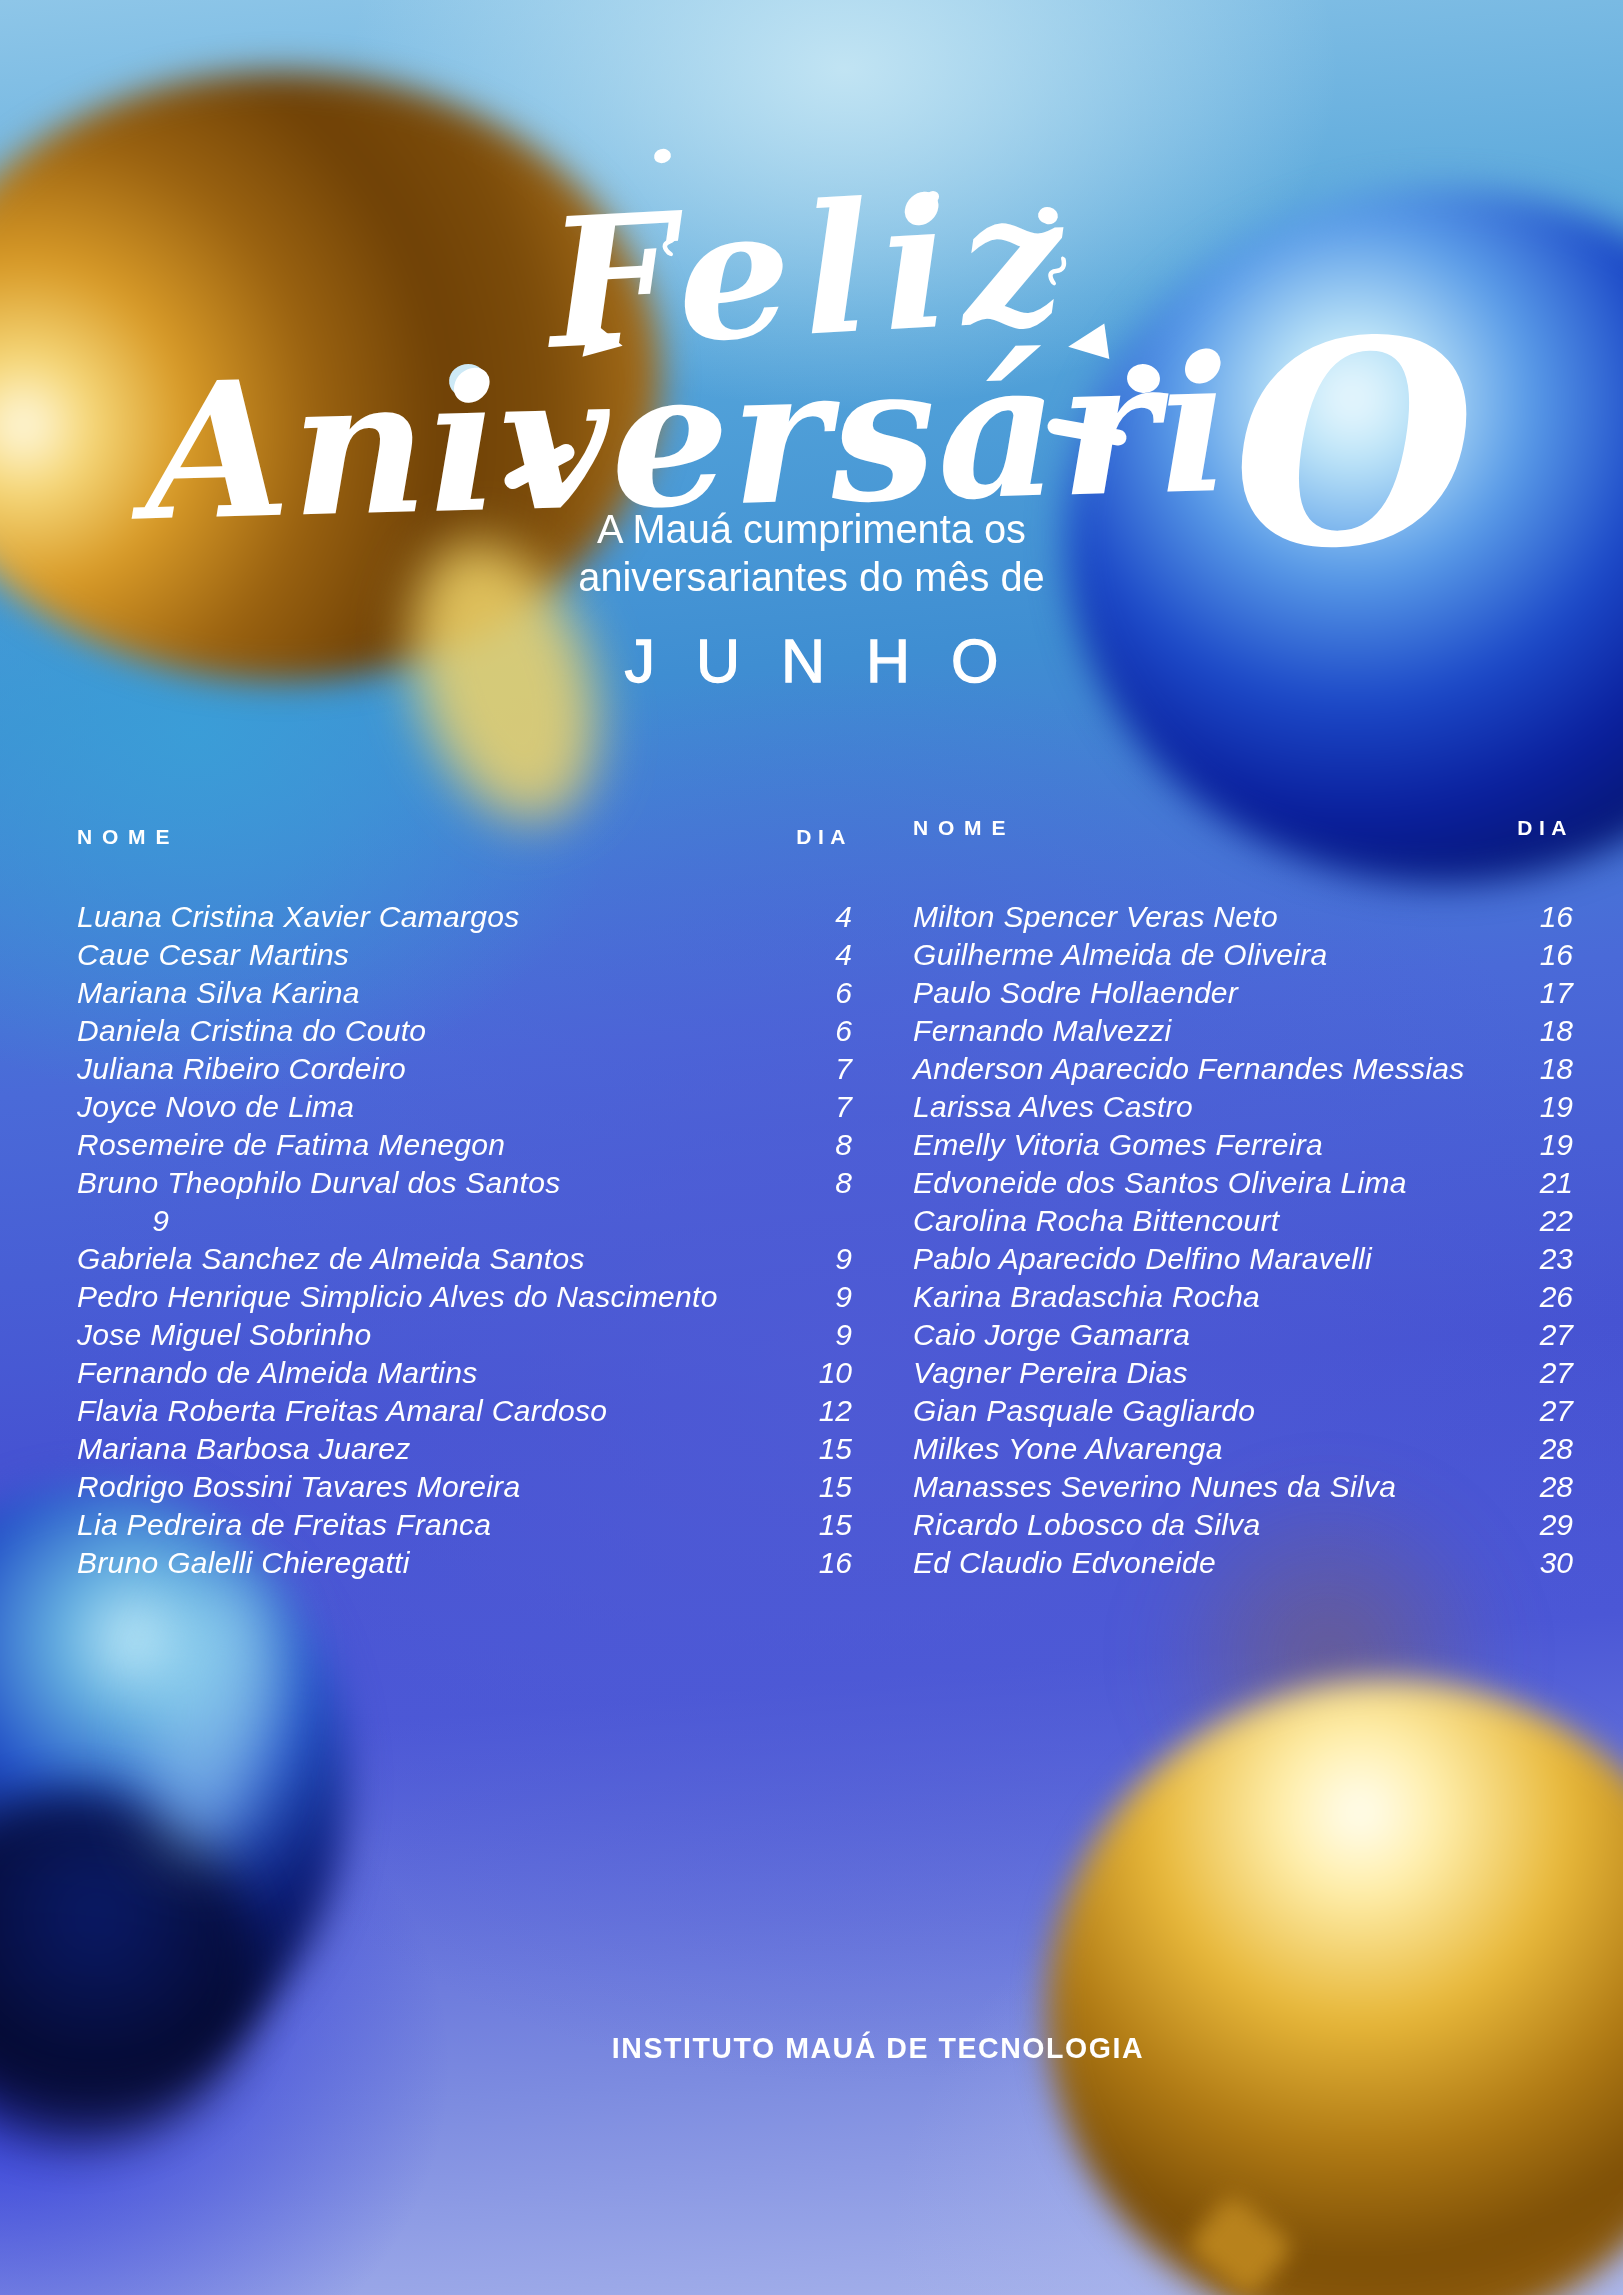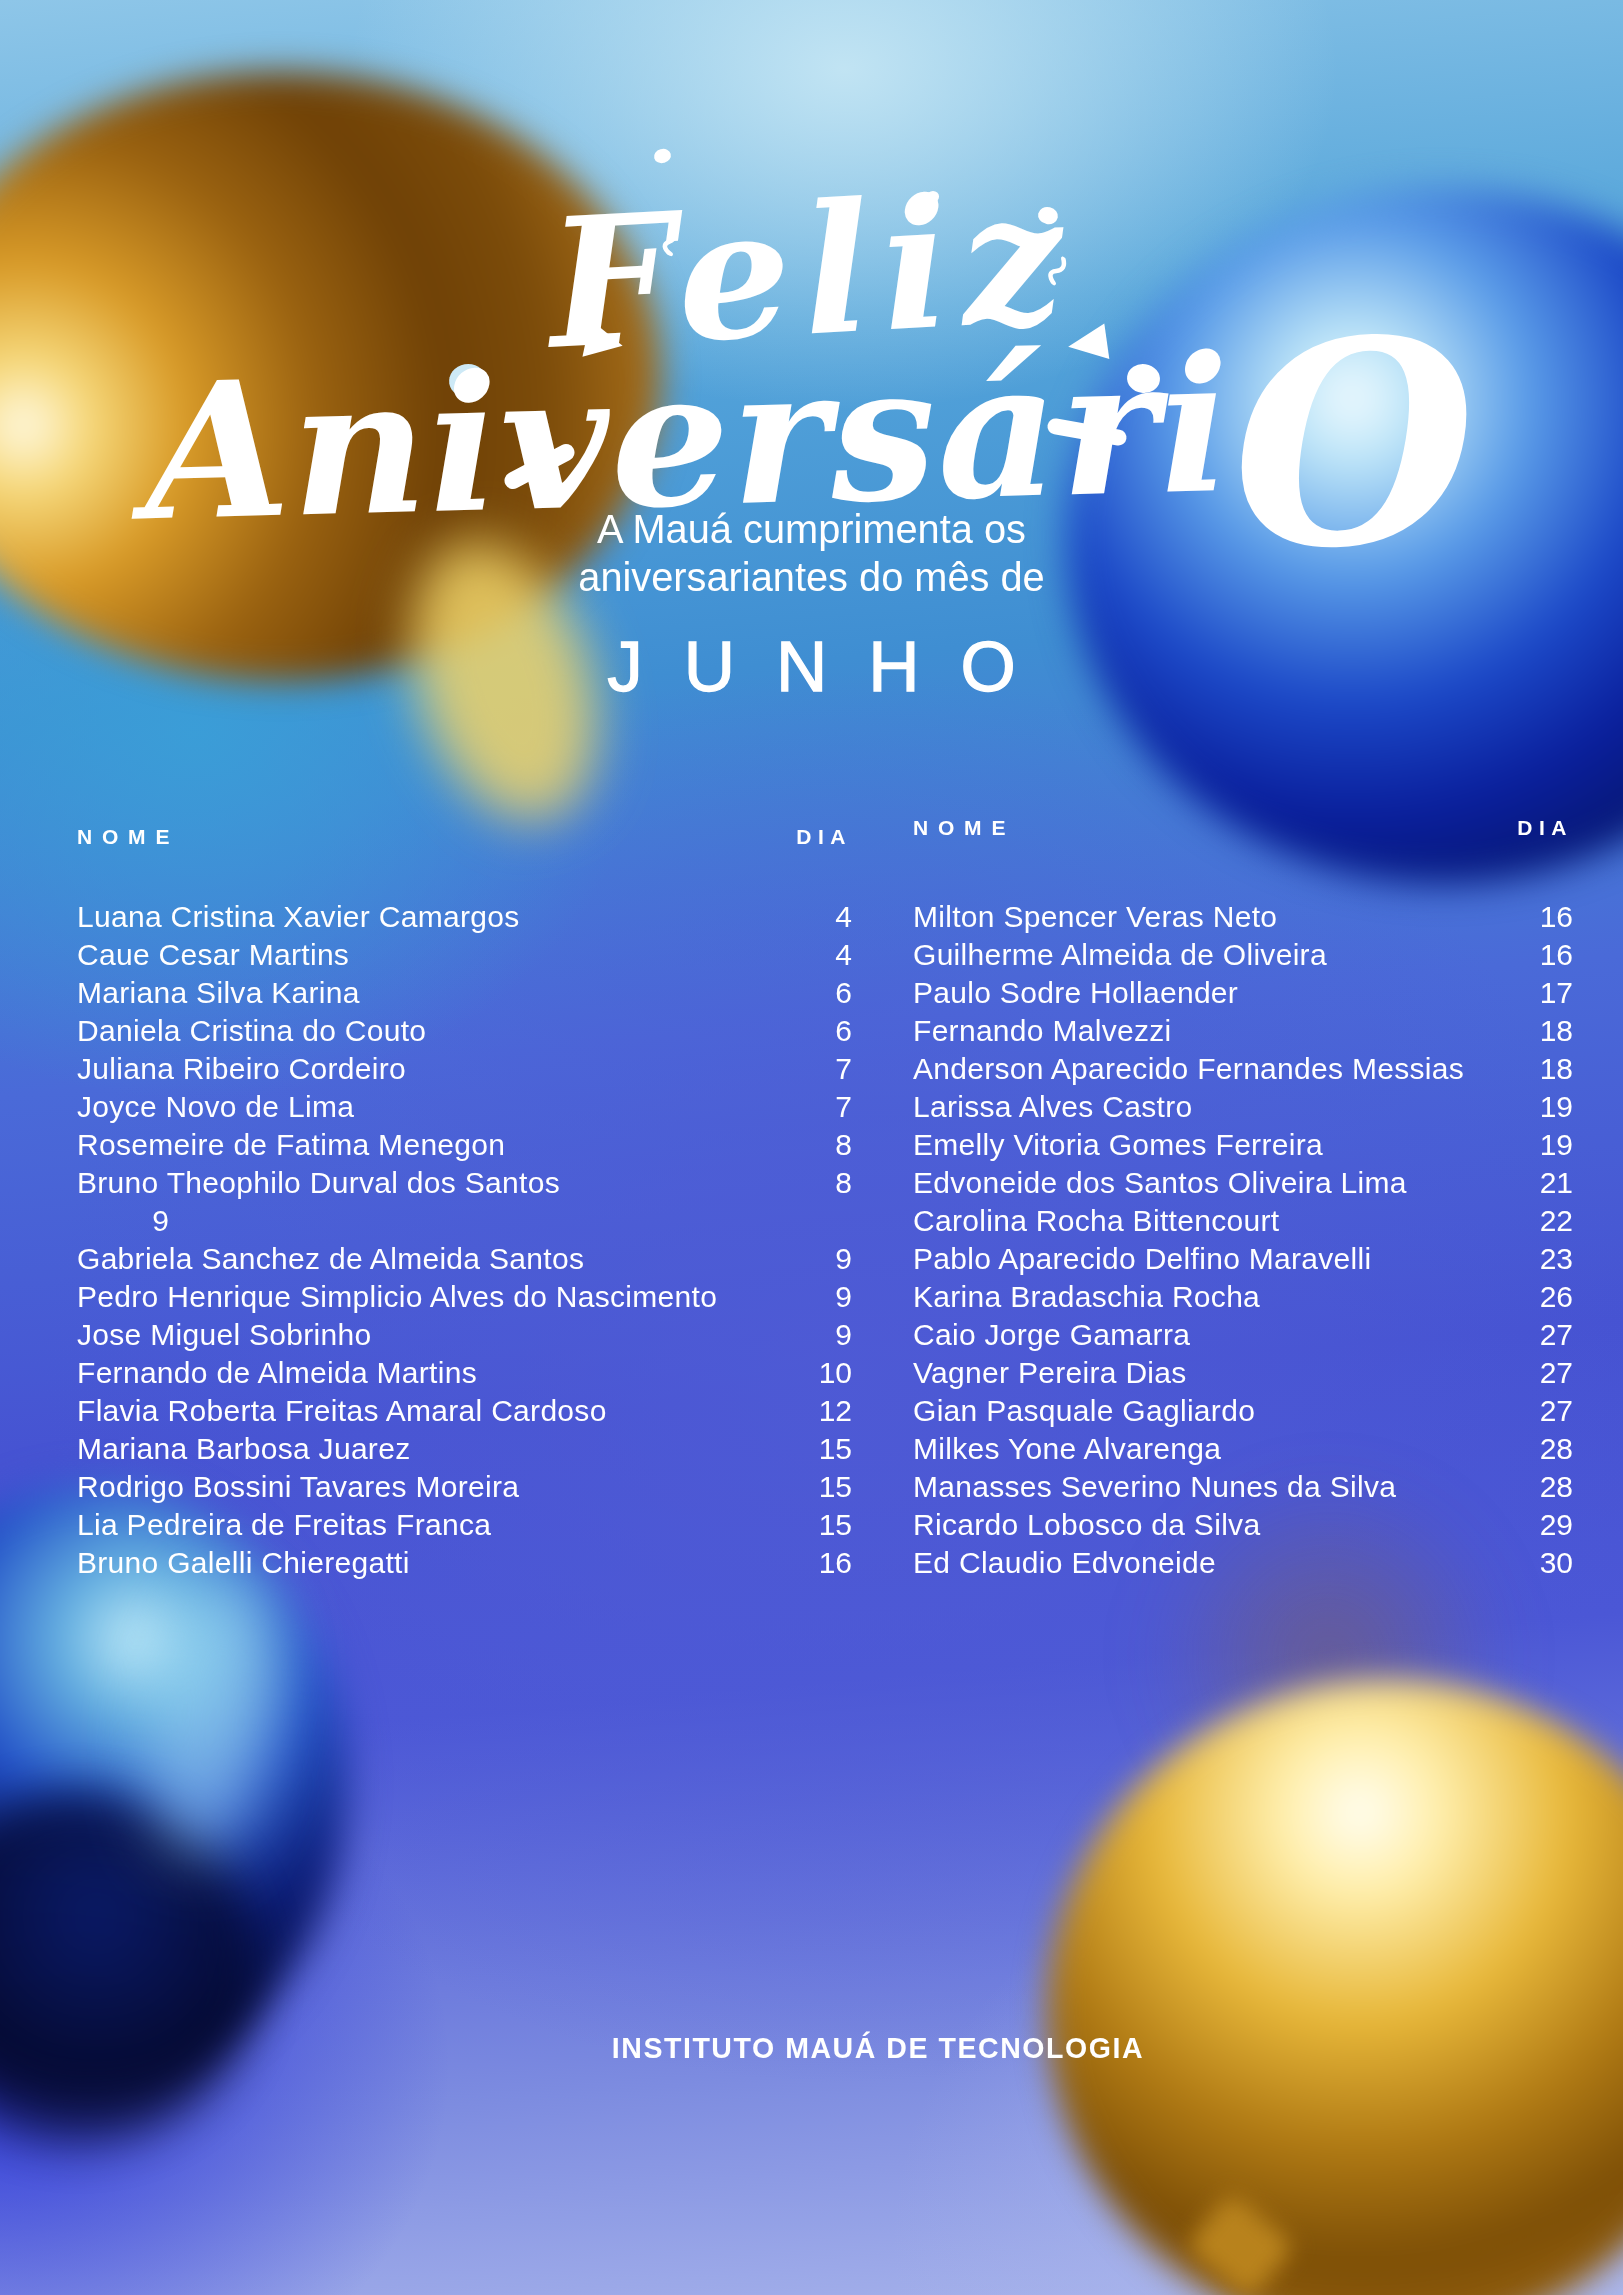--- a/index.html
+++ b/index.html
@@ -73,38 +73,38 @@
   .script-1{top:182px;font-size:178px;letter-spacing:11.8px;transform:rotate(-3deg);}
   .script-2{top:319px;font-size:187px;letter-spacing:1.3px;transform:rotate(-1.5deg);}
   .big-o{font-size:1.5em;vertical-align:-0.2em;font-style:italic;}
   .subtitle{
     position:absolute;left:0;top:505px;width:100%;
     text-align:center;font-size:41px;line-height:48px;
     transform:scaleX(.97);font-weight:400;
   }
   .month{
     position:absolute;left:0;top:626px;width:100%;
-    text-align:center;font-size:71px;font-weight:400;
+    text-align:center;font-size:61px;font-weight:400;
     letter-spacing:41px;padding-left:41px;box-sizing:border-box;
     -webkit-text-stroke:1.3px #fff;
   }
   
   .confetti{position:absolute;}
   .c-dot{border-radius:50%;background:#fff;}
   .c-dot-blue{border-radius:50%;background:#cde9f6;}
   .c-dash{border-radius:9.2px;background:#fff;}
   .c-tri{width:0;height:0;}
   
   .col{position:absolute;}
   .col-left{left:77px;top:822px;width:775px;}
   .col-right{left:913px;top:813px;width:660px;}
   .col-head{display:flex;justify-content:space-between;align-items:flex-start;
     font-size:21px;font-weight:700;letter-spacing:9.8px;line-height:29px;}
   .col-head .day-h{letter-spacing:6.5px;}
-  .rows{display:block;}
+  .rows{display:block;font-style:italic;}
   .col-left .rows{margin-top:47px;}
   .col-right .rows{margin-top:56px;}
   .row{display:flex;height:38px;align-items:center;}
   .row .name{flex:1;font-size:30px;letter-spacing:0.3px;white-space:nowrap;}
   .row .day{width:92px;font-size:30px;text-align:right;}
   
   .institute{
     position:absolute;left:605px;top:2031px;width:452px;
     text-align:center;font-size:29.4px;font-weight:700;letter-spacing:1.6px;
     transform:scaleX(.97);white-space:nowrap;

